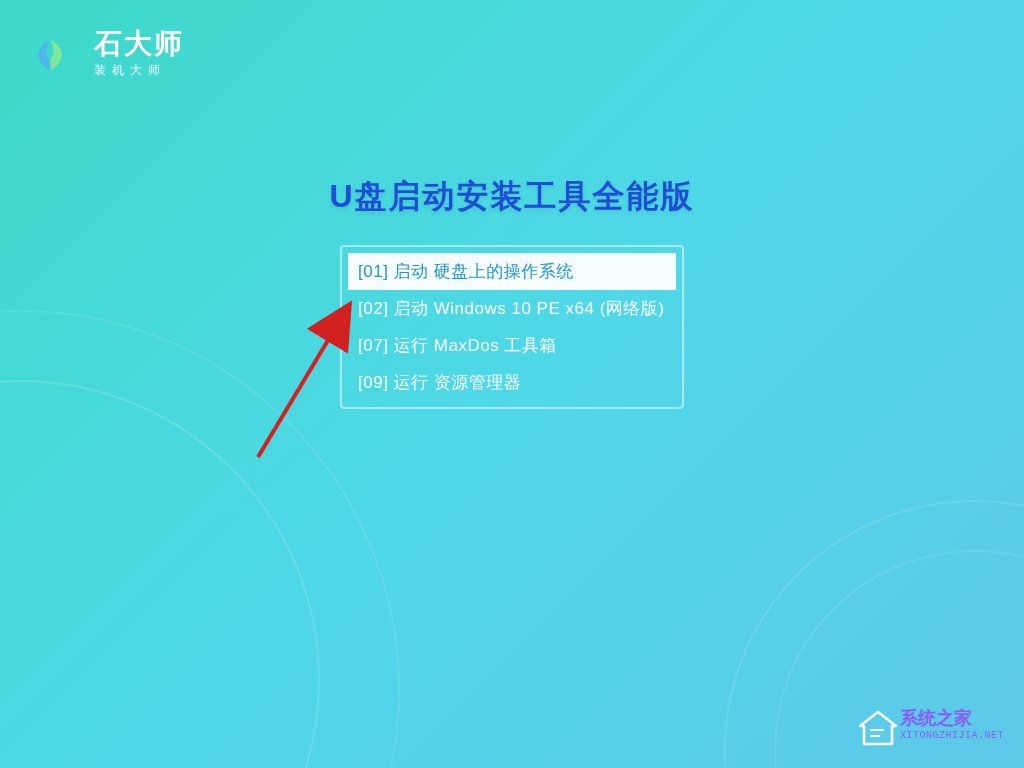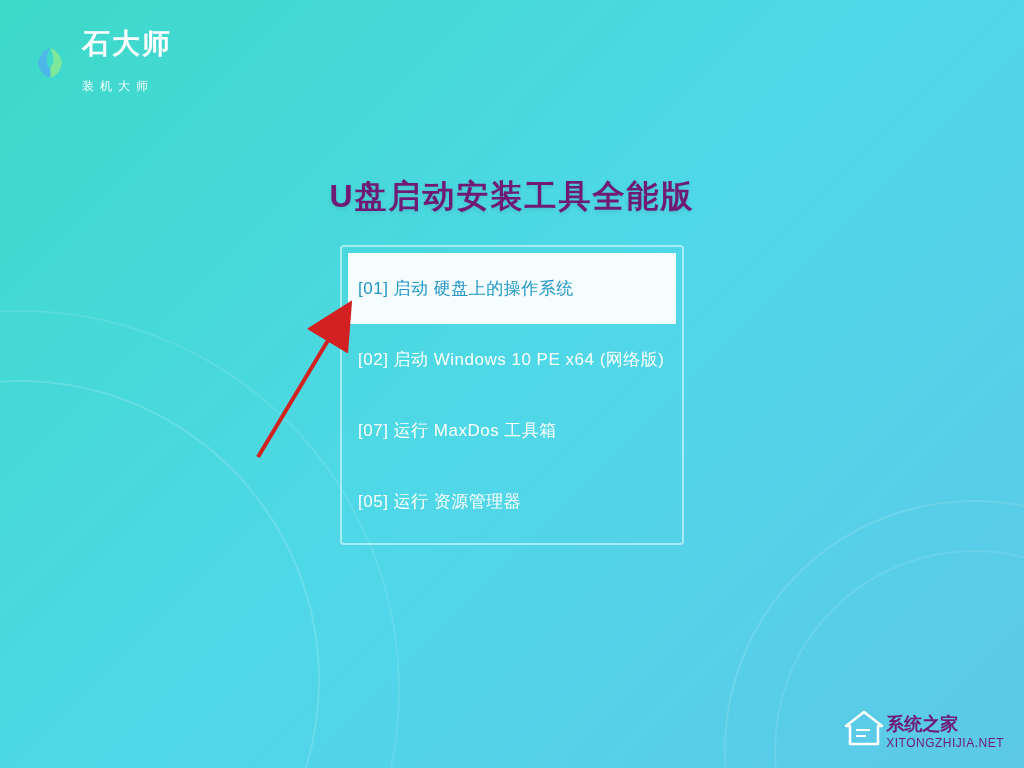--- a/index.html
+++ b/index.html
@@ -58,21 +58,21 @@
       right: -150px;
     }
     
     
     .logo-container {
       position: absolute;
       top: 30px;
       left: 30px;
       display: flex;
       align-items: center;
-      gap: 12px;
+      gap: 24px;
     }
     
     .logo-icon {
       width: 40px;
       height: 40px;
       position: relative;
     }
     
     .logo-icon svg {
       width: 100%;
@@ -88,51 +88,51 @@
     .logo-title {
       font-size: 28px;
       font-weight: bold;
       letter-spacing: 2px;
       line-height: 1;
     }
     
     .logo-subtitle {
       font-size: 12px;
       letter-spacing: 6px;
-      margin-top: 20px;
+      margin-top: 4px;
       opacity: 0.95;
     }
     
     
     .main-title {
       position: absolute;
       top: 175px;
       left: 50%;
       transform: translateX(-50%);
-      color: #701a75;
+      color: #1d4ed8;
       font-size: 32px;
       font-weight: bold;
       letter-spacing: 2px;
       text-shadow: 0 2px 4px rgba(0, 0, 0, 0.1);
     }
     
     
     .menu-box {
       position: absolute;
       top: 245px;
       left: 50%;
       transform: translateX(-50%);
       width: 344px;
       border: 2px solid rgba(255, 255, 255, 0.5);
       border-radius: 4px;
       padding: 6px;
     }
     
     .menu-item {
-      padding: 24px 10px;
+      padding: 7px 10px;
       color: #ffffff;
       font-size: 17px;
       letter-spacing: 0.5px;
       cursor: pointer;
       white-space: nowrap;
     }
     
     .menu-item.selected {
       background-color: rgba(255, 255, 255, 0.95);
       color: #2196c8;
@@ -145,43 +145,44 @@
       left: 240px;
       pointer-events: none;
     }
     
     
     .watermark {
       position: absolute;
       bottom: 18px;
       right: 20px;
       display: flex;
-      align-items: flex-end;
+      align-items: flex-start;
       gap: 0;
-      color: #701a75;
+      color: #8b5cf6;
     }
     
     .watermark-icon {
       width: 44px;
       height: 44px;
     }
     
     .watermark-text {
       display: flex;
       flex-direction: column;
     }
     
     .watermark-title {
       font-size: 18px;
       font-weight: bold;
     }
     
     .watermark-sub {
-      font-size: 12px;
+      font-size: 10px;
       letter-spacing: 0.5px;
+      font-family: Liberation Mono, monospace;
     }
   </style>
 </head>
 <body>
 
 <div class="bg-circle-1"></div>
 <div class="bg-circle-2"></div>
 <div class="bg-circle-3"></div>
 <div class="bg-circle-4"></div>
 
@@ -197,21 +198,21 @@
     <div class="logo-subtitle">装机大师</div>
   </div>
 </div>
 
 <div class="main-title">U盘启动安装工具全能版</div>
 
 <div class="menu-box">
   <div class="menu-item selected">[01] 启动 硬盘上的操作系统</div>
   <div class="menu-item">[02] 启动 Windows 10 PE x64 (网络版)</div>
   <div class="menu-item">[07] 运行 MaxDos 工具箱</div>
-  <div class="menu-item">[05] 运行 资源管理器</div>
+  <div class="menu-item">[09] 运行 资源管理器</div>
 </div>
 
 <svg class="red-arrow" width="130" height="200" viewBox="0 0 130 200">
   <defs>
     <marker id="arrowhead" markerWidth="12" markerHeight="12" refX="10" refY="6" orient="auto">
       <polygon points="0 0, 12 6, 0 12" fill="#d32020"></polygon>
     </marker>
   </defs>
   <line x1="18" y1="192" x2="108" y2="42" stroke="#d32020" stroke-width="4" marker-end="url(#arrowhead)"></line>
 </svg>

